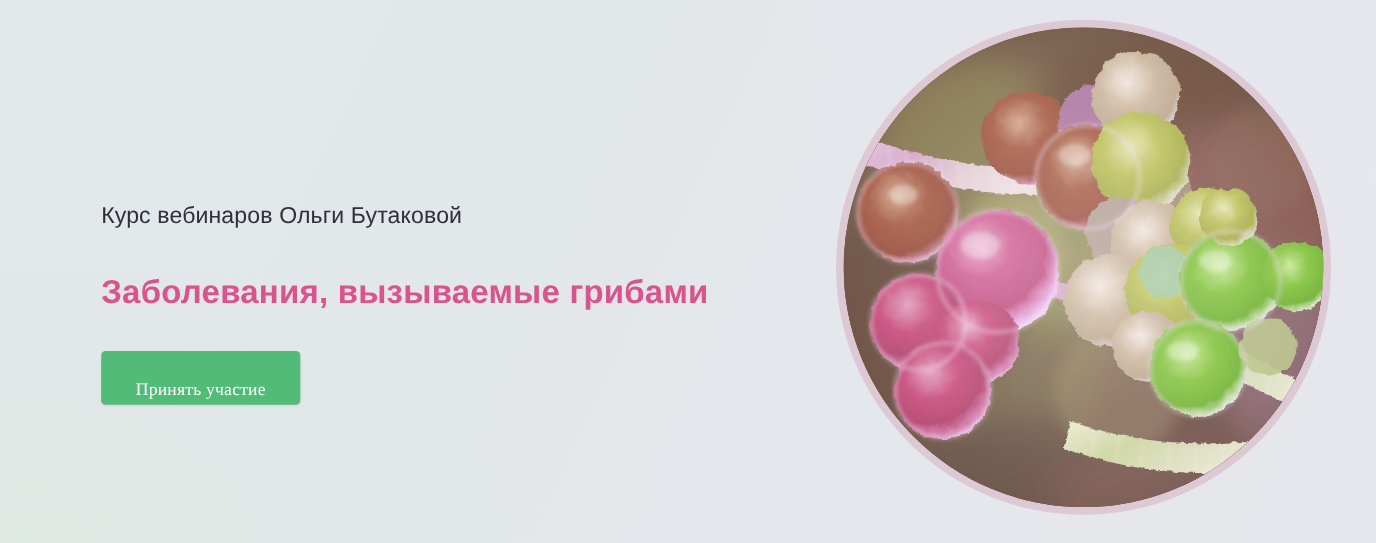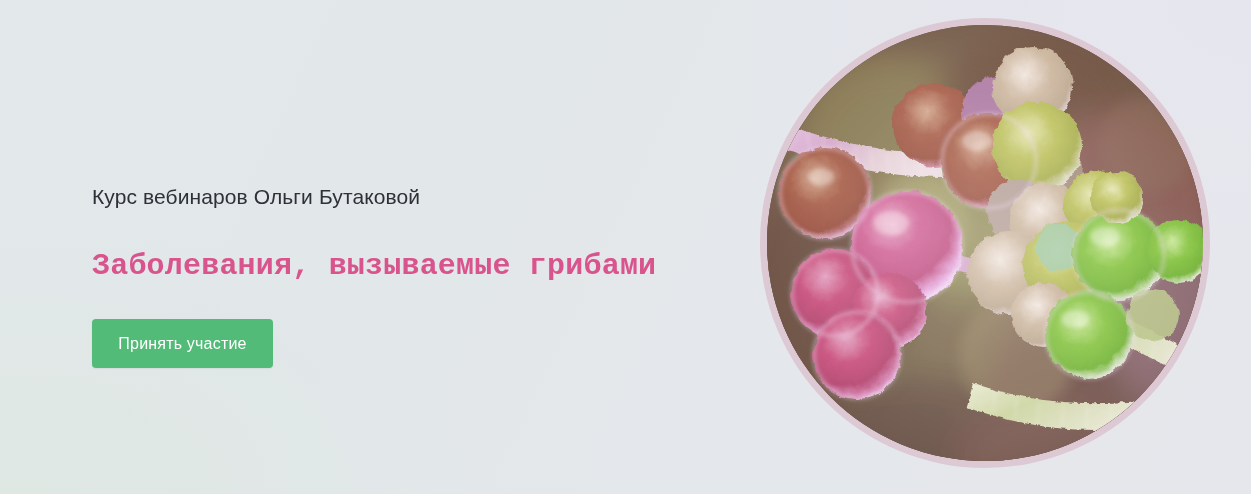--- a/index.html
+++ b/index.html
@@ -58,39 +58,38 @@
     position: absolute;
     top: 219px;
     left: 0;
     margin: 0;
     font-size: 30px;
     line-height: 38px;
     font-weight: 700;
     color: #d9538c;
     letter-spacing: 0.2px;
     white-space: nowrap;
-    font-family: Liberation Mono, monospace;
   }
 
   .cta {
     position: absolute;
     top: 291px;
     left: 0;
     width: 181px;
     height: 49px;
     border: none;
     border-radius: 4px;
     background: #52bb77;
     color: #ffffff;
-    font-family: Liberation Sans, sans-serif;
+    font-family: Liberation Serif, serif;
     font-size: 16px;
     line-height: 49px;
     letter-spacing: 0.2px;
     text-align: center;
-    padding: 0;
+    padding: 11px;
     cursor: pointer;
     box-shadow: 0 1px 2px rgba(0,0,0,0.06);
   }
 
   
   .media-circle {
     position: absolute;
     left: 760px;
     top: 18px;
     width: 450px;

